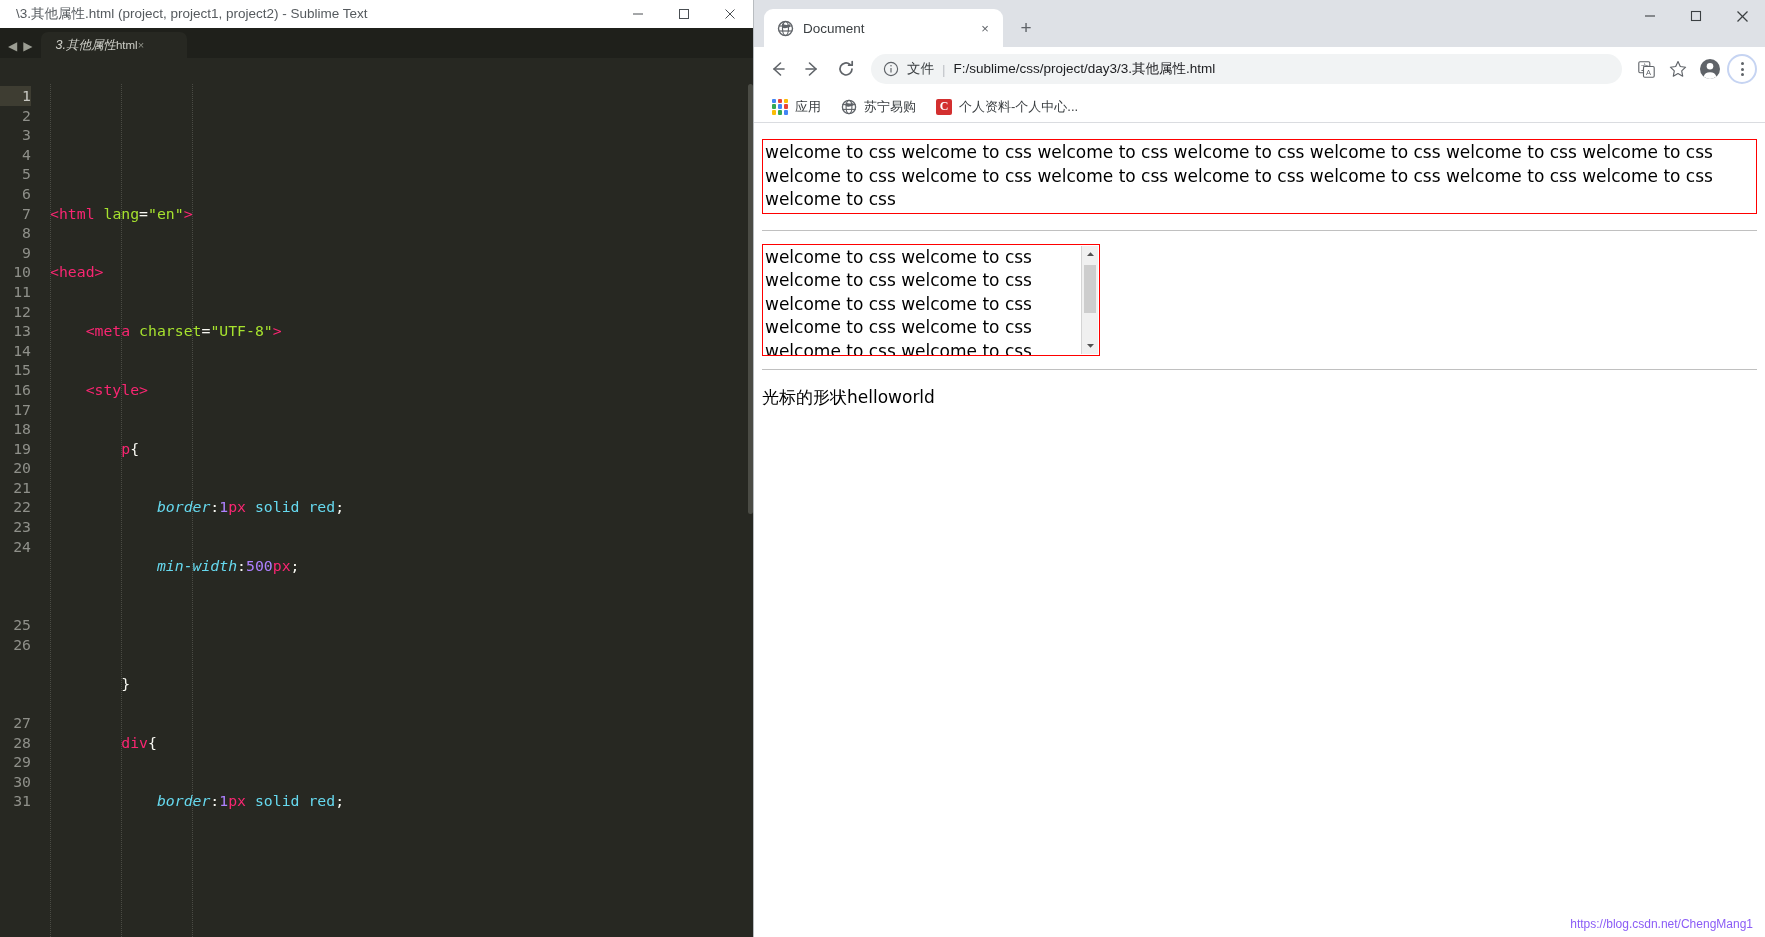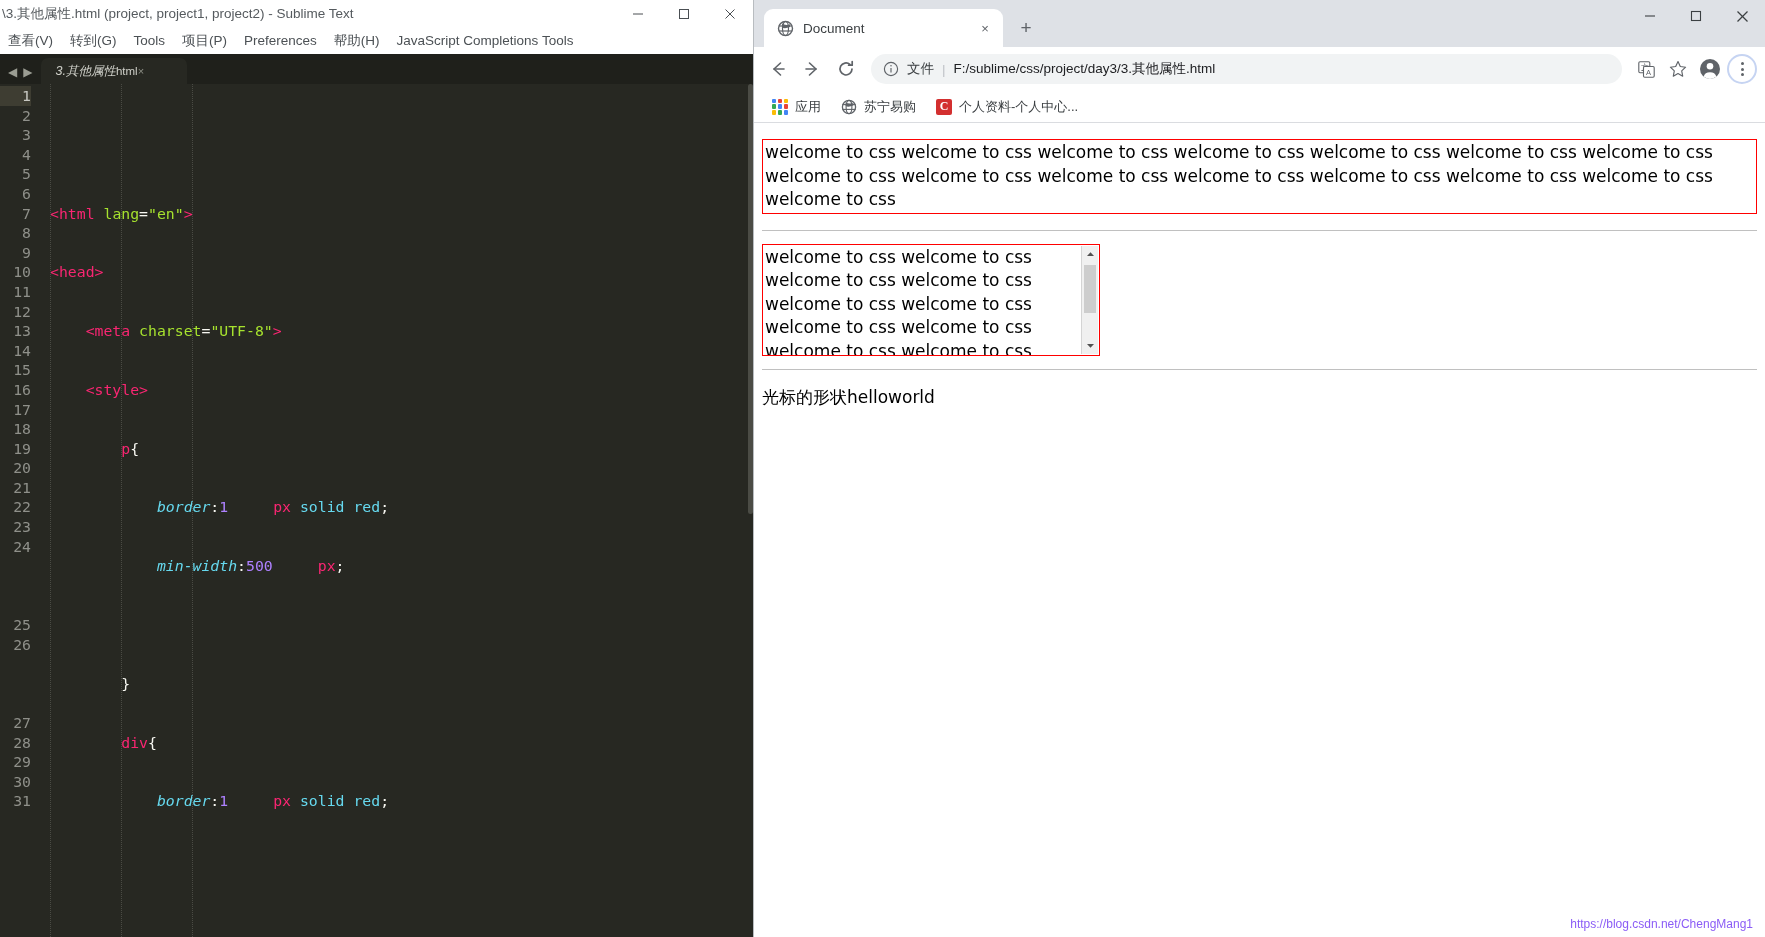--- a/index.html
+++ b/index.html
@@ -14,21 +14,21 @@
   
   #sublime {
     position: absolute; left: 0; top: 0; width: 753px; height: 937px;
     background: #272822; overflow: hidden;
   }
   #sublime-titlebar {
     position: relative; height: 28px; background: #ffffff;
     display: flex; align-items: center;
   }
   #sublime-title {
-    font-size: 13.5px; color: #555a5e; padding-left: 2px;
+    font-size: 13.5px; color: #555a5e; padding-left: 16px;
     white-space: nowrap; overflow: hidden;
   }
   .winbtns { position: absolute; right: 0; top: 0; height: 28px; display: flex; }
   .winbtn {
     width: 46px; height: 28px; display: flex; align-items: center; justify-content: center;
     color: #4a4f53; font-size: 13px; line-height: 1;
   }
   .winbtn svg { display: block; }
 
   #sublime-menubar {
@@ -82,21 +82,21 @@
     position: absolute; top: 0; bottom: 0; width: 1px;
     border-left: 1px dotted #4a4b44;
   }
   .t-tag  { color: #f92672; }
   .t-attr { color: #a6e22e; }
   .t-txt  { color: #f8f8f2; }
   .t-sel  { color: #f92672; }
   .t-prop { color: #66d9ef; font-style: italic; }
   .t-val  { color: #66d9ef; }
   .t-num  { color: #ae81ff; }
-  .t-unit { color: #f92672; margin-left: 45px; }
+  .t-unit { color: #f92672; }
   .t-punc { color: #f8f8f2; }
 
   #sublime-scrollbar {
     position: absolute; right: 0; top: 84px; width: 5px; bottom: 0; background: transparent;
   }
   #sublime-scrollbar .thumb {
     position: absolute; left: 0; top: 0; width: 5px; height: 430px;
     background: #4b4c45; border-radius: 3px;
   }
 
@@ -250,29 +250,20 @@
         </div>
         <div class="winbtn">
           <svg width="12" height="12" viewBox="0 0 12 12">
               <line x1="1.5" y1="1.5" x2="10.5" y2="10.5" stroke="currentColor" stroke-width="1"></line>
               <line x1="10.5" y1="1.5" x2="1.5" y2="10.5" stroke="currentColor" stroke-width="1"></line>
             </svg>
         </div>
       </div>
     </div>
 
-    <div id="sublime-menubar">
-      <div class="menu-item">查看(V)</div>
-      <div class="menu-item">转到(G)</div>
-      <div class="menu-item">Tools</div>
-      <div class="menu-item">项目(P)</div>
-      <div class="menu-item">Preferences</div>
-      <div class="menu-item">帮助(H)</div>
-      <div class="menu-item">JavaScript Completions Tools</div>
-    </div>
 
     <div id="sublime-tabbar">
       <div id="tab-arrows">
         <span class="tab-arrow">◀</span>
         <span class="tab-arrow">▶</span>
       </div>
       <div id="sublime-tab">
         <span id="tab-label"><span>3.其他属性</span><span class="ext">html</span></span>
         <span id="tab-close">×</span>
       </div>

